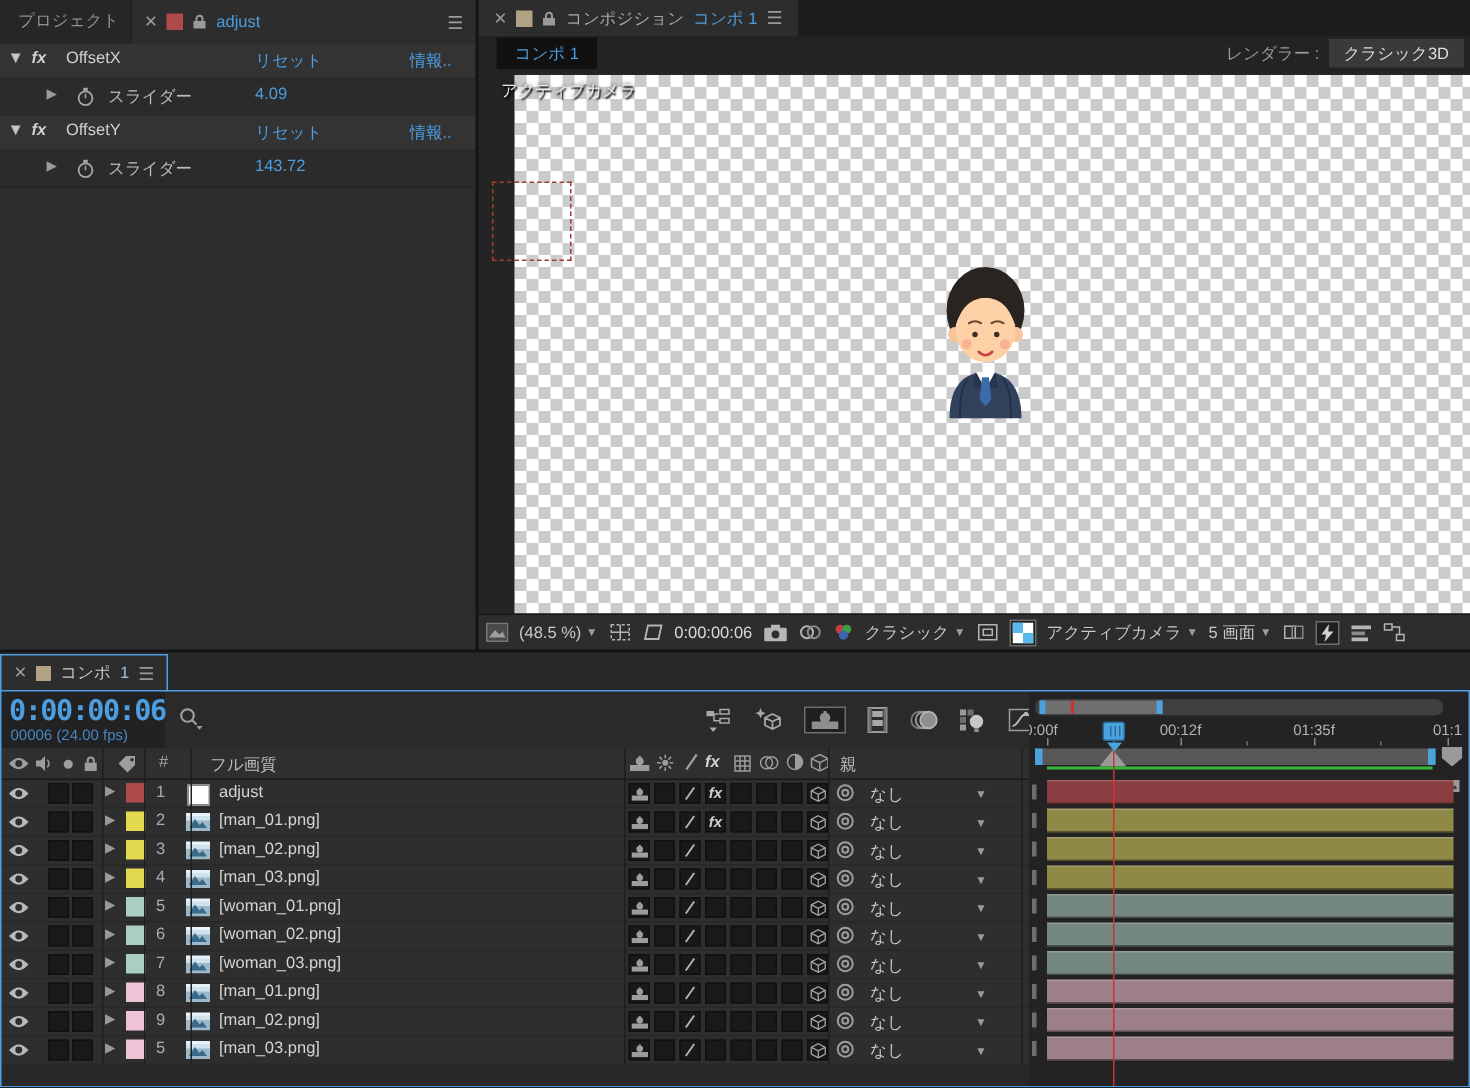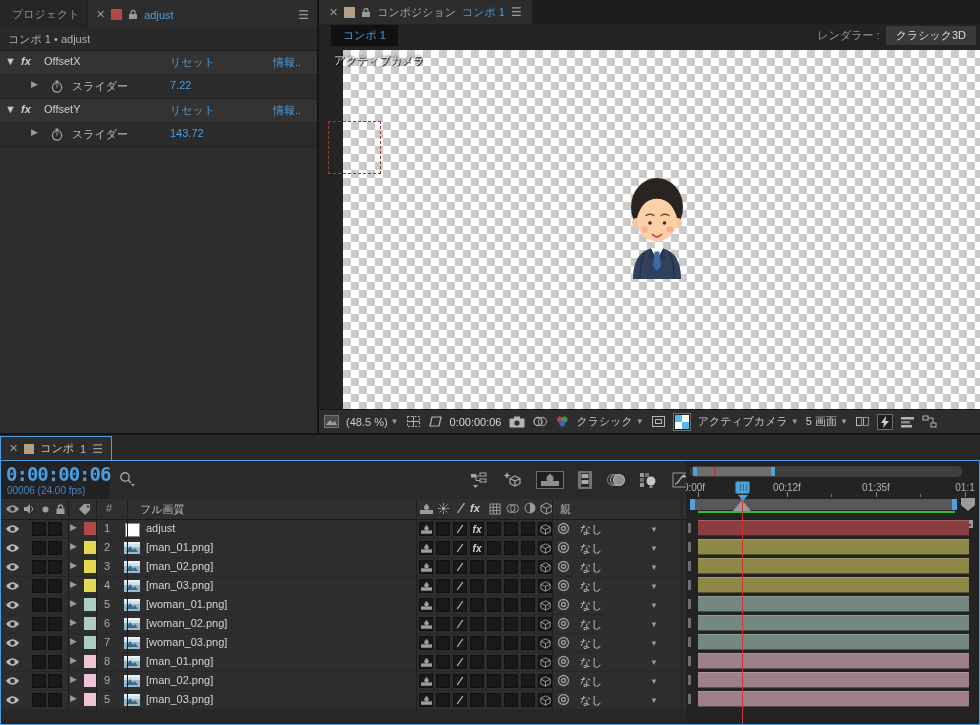--- a/index.html
+++ b/index.html
@@ -119,40 +119,39 @@
         <span>
           <svg width="10" height="11" viewBox="0 0 10 11">
               <rect x="1" y="5" width="8" height="5" fill="#9a9a9a"></rect>
               <path d="M3 5 V3.5 a2 2 0 0 1 4 0 V5" stroke="#9a9a9a" fill="none" stroke-width="1.3"></path>
             </svg>
         </span>
         <span class="blue">adjust</span>
         <span class="menu-glyph">☰</span>
       </div>
     </div>
-    <div class="fx-breadcrumb">コンポ 1 • adjust</div>
 
     <div class="fx-row head">
       <span class="t abs" style="left:5px">▼</span>
       <span class="t abs fxbadge" style="left:21px">fx</span>
       <span class="t abs" style="left:44px;color:#cfcfcf">OffsetX</span>
       <span class="t abs blue" style="left:170px">リセット</span>
       <span class="t abs blue" style="left:273px">情報..</span>
     </div>
     <div class="fx-row param">
       <span class="t abs arrow-exp" style="left:31px">▶</span>
       <span class="t abs" style="left:51px;top:5px">
         <svg width="12" height="13" viewBox="0 0 12 13">
             <circle cx="6" cy="7.5" r="4.6" fill="none" stroke="#a8a8a8" stroke-width="1.2"></circle>
             <rect x="4.5" y="0.5" width="3" height="2" fill="#a8a8a8"></rect>
             <line x1="6" y1="7.5" x2="6" y2="4.5" stroke="#a8a8a8"></line>
           </svg>
       </span>
       <span class="t abs" style="left:72px;color:#bdbdbd">スライダー</span>
-      <span class="t abs blue" style="left:170px">7.22</span>
+      <span class="t abs blue" style="left:170px">4.09</span>
     </div>
 
     <div class="fx-row head">
       <span class="t abs" style="left:5px">▼</span>
       <span class="t abs fxbadge" style="left:21px">fx</span>
       <span class="t abs" style="left:44px;color:#cfcfcf">OffsetY</span>
       <span class="t abs blue" style="left:170px">リセット</span>
       <span class="t abs blue" style="left:273px">情報..</span>
     </div>
     <div class="fx-row param">

